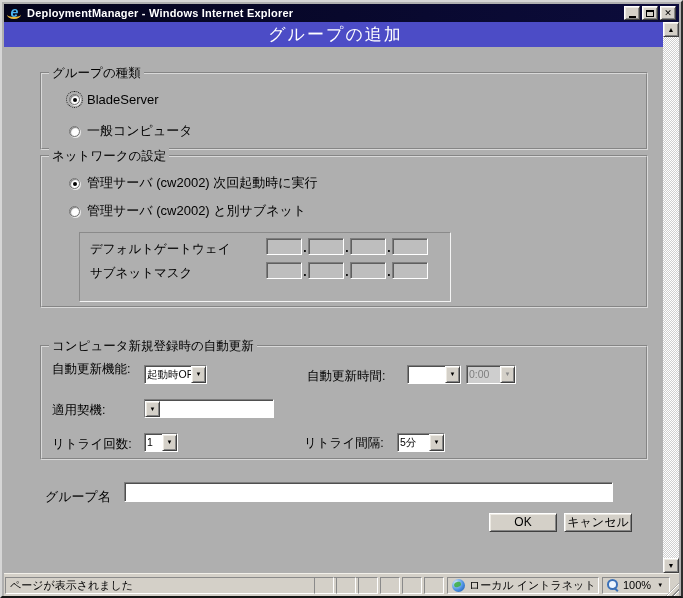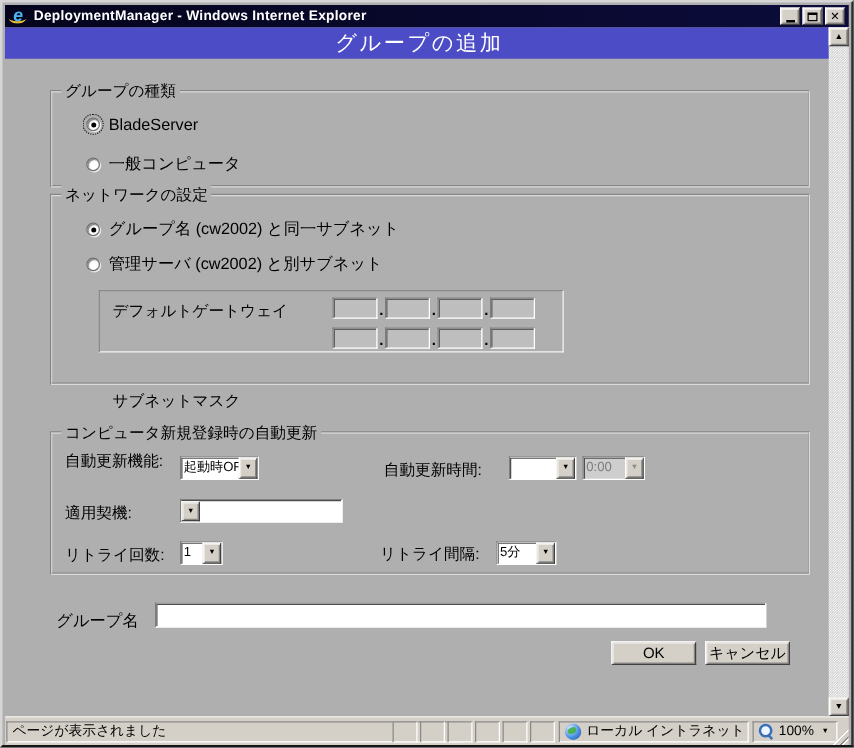--- a/index.html
+++ b/index.html
@@ -43,21 +43,21 @@
     font-size:12.5px;color:#000;white-space:nowrap;}
   .radio-row{position:absolute;display:flex;align-items:center;}
   .radio{width:11px;height:11px;border-radius:50%;background:#fff;border:1px solid #707070;
     box-shadow:inset 1px 1px 1px rgba(0,0,0,.5), 1px 1px 0 rgba(255,255,255,.7);
     position:relative;flex:none;}
   .radio.selected::after{content:'';position:absolute;left:3px;top:3px;width:4px;height:4px;
     border-radius:50%;background:#000;}
   .radio.focus{outline:1px dotted #1a1a1a;outline-offset:2px;}
   .radio-label{font-size:13px;color:#000;margin-left:7px;white-space:nowrap;}
   
-  #ip-panel{position:absolute;left:37px;top:75px;width:372px;height:50px;
+  #ip-panel{position:absolute;left:37px;top:75px;width:372px;height:70px;
     border:1px solid;border-color:#8a8a8a #f4f4f4 #f4f4f4 #8a8a8a;}
   .ip-label{position:absolute;left:10px;font-size:12.5px;color:#000;white-space:nowrap;}
   .oct-row{position:absolute;left:186px;display:flex;align-items:flex-end;}
   .oct{width:36px;height:17px;background:#bebebe;
     border:1px solid;border-color:#7d7d7d #fff #fff #7d7d7d;
     box-shadow:inset 1px 1px 0 #5f5f5f;font-size:11px;color:#000;padding:1px 3px;}
   .ipdot{width:6px;text-align:center;font-size:12px;font-weight:bold;line-height:13px;color:#000;}
   
   .ctl-label{position:absolute;font-size:12.5px;color:#000;white-space:nowrap;}
   .combo{position:absolute;height:19px;background:#fff;display:flex;
@@ -135,39 +135,39 @@
     <div class="radio-row" style="left:27px;top:48px;">
       <span class="radio"></span>
       <span class="radio-label">一般コンピュータ</span>
     </div>
   </div>
 
   <div class="fs" style="left:38px;top:153px;width:608px;height:153px;">
     <span class="fs-legend">ネットワークの設定</span>
     <div class="radio-row" style="left:27px;top:17px;">
       <span class="radio selected"></span>
-      <span class="radio-label">グループ名 (cw2002) と同一サブネット</span>
+      <span class="radio-label">管理サーバ (cw2002) 次回起動時に実行</span>
     </div>
     <div class="radio-row" style="left:27px;top:45px;">
       <span class="radio"></span>
       <span class="radio-label">管理サーバ (cw2002) と別サブネット</span>
     </div>
 
     <div id="ip-panel">
       <span class="ip-label" style="top:8px;">デフォルトゲートウェイ</span>
       <div class="oct-row" style="top:5px;">
         <span class="oct"></span>
         <span class="ipdot">.</span>
         <span class="oct"></span>
         <span class="ipdot">.</span>
         <span class="oct"></span>
         <span class="ipdot">.</span>
         <span class="oct"></span>
       </div>
-      <span class="ip-label" style="top:32px;margin-top:48px;">サブネットマスク</span>
+      <span class="ip-label" style="top:32px;">サブネットマスク</span>
       <div class="oct-row" style="top:29px;">
         <span class="oct"></span>
         <span class="ipdot">.</span>
         <span class="oct"></span>
         <span class="ipdot">.</span>
         <span class="oct"></span>
         <span class="ipdot">.</span>
         <span class="oct"></span>
       </div>
     </div>

